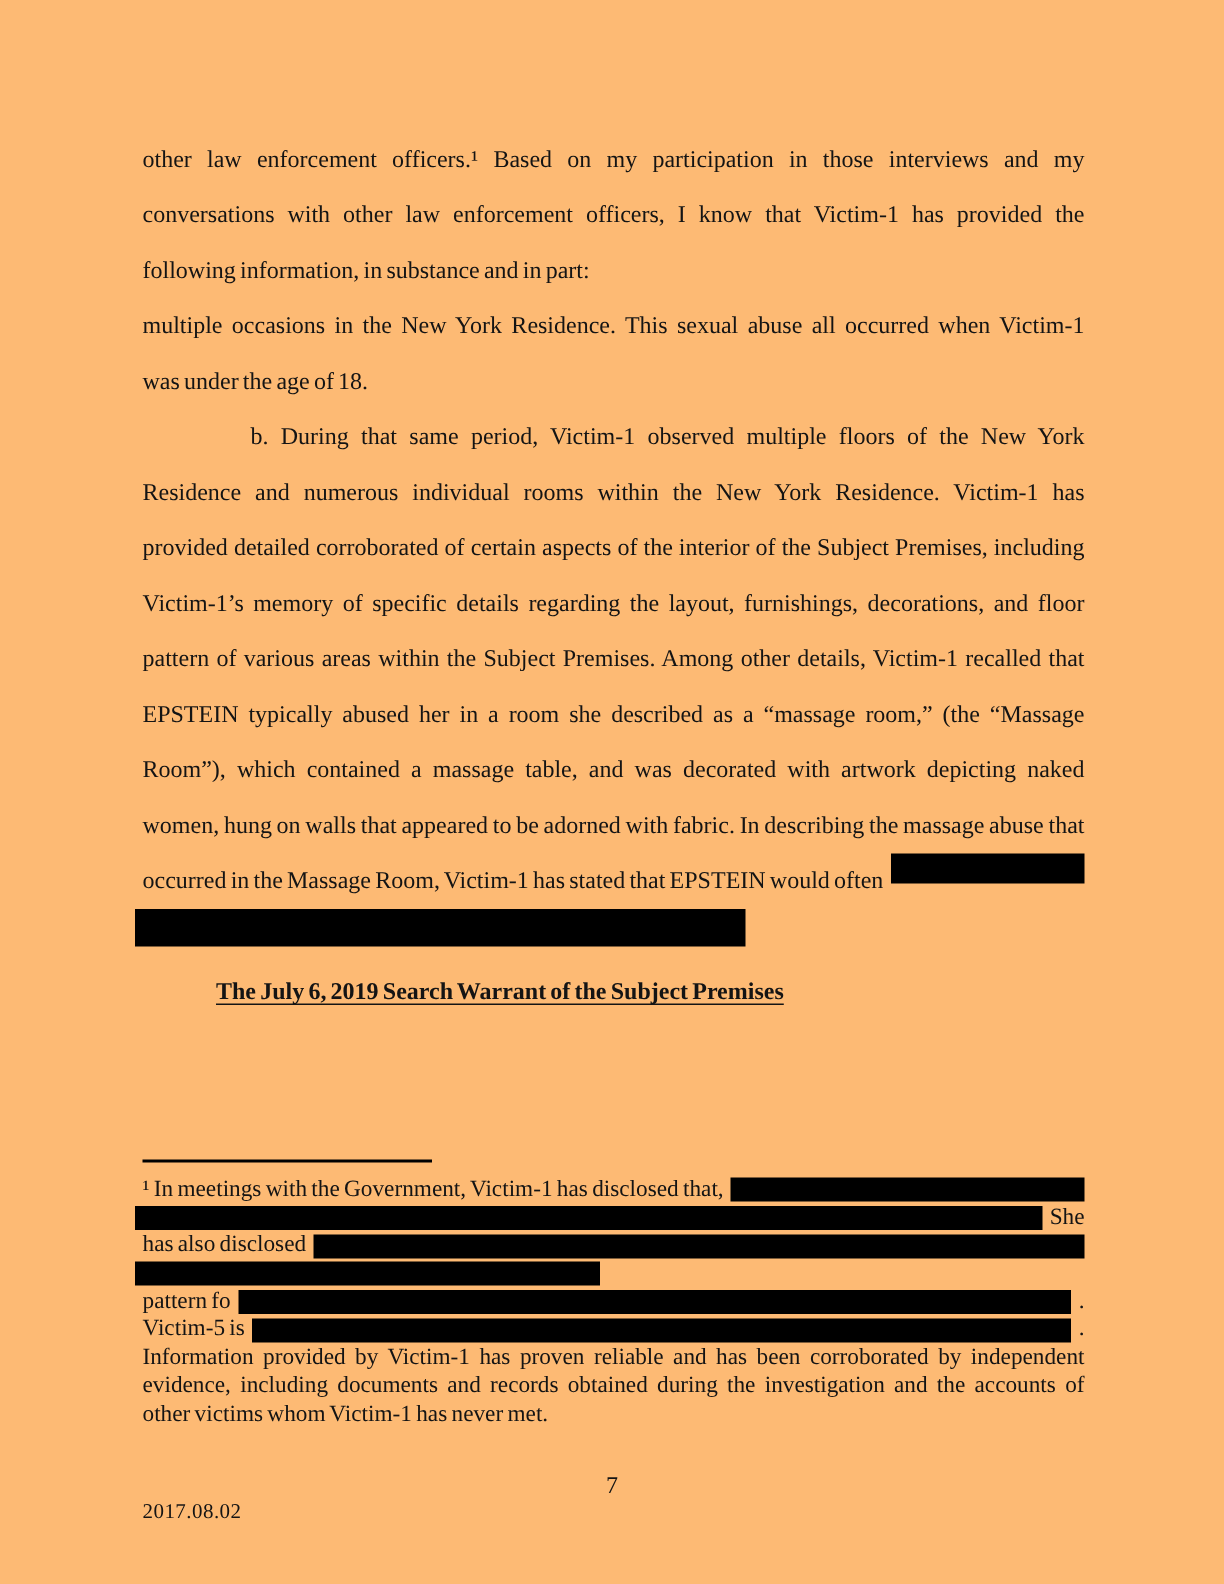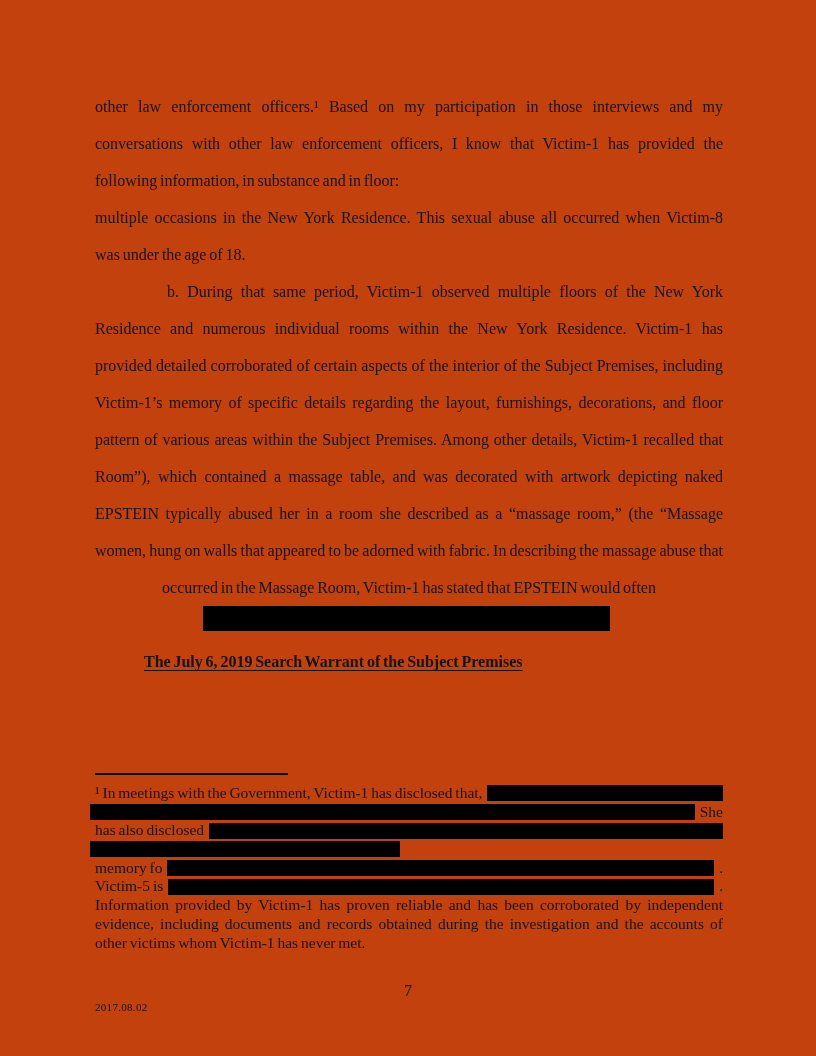--- a/index.html
+++ b/index.html
@@ -1,44 +1,43 @@
 <!DOCTYPE html>
 <html><head>
 <meta charset="utf-8">
 <style>
   html,body{margin:0;padding:0;background:#e8e8e8;}
   .page{
     position:relative;
     width:816px;height:1056px;
     margin:0 auto;
-    background:#c2410c;
+    background:#fdba74;
     font-family:"Liberation Serif","DejaVu Serif",serif;
     color:#141414;
     overflow:hidden;
   }
   .body-text{
     position:absolute;
     left:95px;top:88px;
     width:628px;
   }
   .line{
     line-height:37px;
     font-size:16px;
     word-spacing:-1.2px;
   }
   .line.justify{
     text-align:justify;
     text-align-last:justify;
   }
   .line.flexline{
     display:flex;
-    align-items:center;
+    align-items:flex-start;
     height:37px;
     gap:5px;
-    flex-direction:column;
   }
   .line.flexline .seg{white-space:nowrap;flex:0 0 auto;}
   .redaction{
     background:#000;
     display:inline-block;
     flex:0 0 auto;
   }
   .redaction.fill{flex:1 1 auto;}
   .seg.underline{text-decoration:underline;text-underline-offset:3px;font-weight:bold;}
   .seg.stretch{flex:1 1 auto !important;white-space:normal !important;text-align-last:justify;}
@@ -62,40 +61,40 @@
     display:flex;align-items:center;
     height:18.7px;gap:5px;
   }
   .fn-line.flexline .seg{white-space:nowrap;flex:0 0 auto;}
   .page-number{
     position:absolute;top:982px;left:0;width:100%;
     text-align:center;font-size:16px;
   }
   .stamp{
     position:absolute;top:1001px;left:95px;
-    font-size:11px;letter-spacing:0.3px;
+    font-size:14px;letter-spacing:0.3px;
   }
 </style>
 </head>
 <body>
 
 <div class="page">
   <div class="body-text">
       <div class="line justify"><span class="seg">other law enforcement officers.¹  Based on my participation in those interviews and my</span></div>
       <div class="line justify"><span class="seg">conversations with other law enforcement officers, I know that Victim-1 has provided the</span></div>
-      <div class="line"><span class="seg">following information, in substance and in floor:</span></div>
-      <div class="line justify"><span class="seg">multiple occasions in the New York Residence.  This sexual abuse all occurred when Victim-8</span></div>
+      <div class="line"><span class="seg">following information, in substance and in part:</span></div>
+      <div class="line justify"><span class="seg">multiple occasions in the New York Residence.  This sexual abuse all occurred when Victim-1</span></div>
       <div class="line"><span class="seg">was under the age of 18.</span></div>
       <div class="line justify" style="padding-left: 72px; font-family: Liberation Serif, serif;"><span class="seg">b.  During that same period, Victim-1 observed multiple floors of the New York</span></div>
       <div class="line justify"><span class="seg">Residence and numerous individual rooms within the New York Residence.  Victim-1 has</span></div>
       <div class="line justify"><span class="seg">provided detailed corroborated of certain aspects of the interior of the Subject Premises, including</span></div>
       <div class="line justify"><span class="seg">Victim-1’s memory of specific details regarding the layout, furnishings, decorations, and floor</span></div>
       <div class="line justify"><span class="seg">pattern of various areas within the Subject Premises. Among other details, Victim-1 recalled that</span></div>
+      <div class="line justify"><span class="seg">EPSTEIN typically abused her in a room she described as a “massage room,” (the “Massage</span></div>
       <div class="line justify"><span class="seg">Room”), which contained a massage table, and was decorated with artwork depicting naked</span></div>
-      <div class="line justify"><span class="seg">EPSTEIN typically abused her in a room she described as a “massage room,” (the “Massage</span></div>
       <div class="line justify"><span class="seg">women, hung on walls that appeared to be adorned with fabric.  In describing the massage abuse that</span></div>
       <div class="line flexline">
         <span class="seg">occurred in the Massage Room, Victim-1 has stated that EPSTEIN would often</span>
         <span class="redaction fill" style="height: 20px;"></span>
       </div>
       <div class="line flexline">
         <span class="redaction" style="width: 407px; height: 25px; margin-left: -5px;"></span>
       </div>
       <div class="line" style="padding-left: 49px;"><span class="seg underline">The July 6, 2019 Search Warrant of the Subject Premises</span></div>
     </div>
@@ -111,21 +110,21 @@
           <span class="seg">She</span>
         </div>
         <div class="fn-line flexline">
           <span class="seg">has also disclosed</span>
           <span class="redaction fill" style="height: 16px;"></span>
         </div>
         <div class="fn-line flexline">
           <span class="redaction" style="width: 310px; height: 16px; margin-left: -5px;"></span>
         </div>
         <div class="fn-line flexline">
-          <span class="seg">memory fo</span>
+          <span class="seg">pattern fo</span>
           <span class="redaction fill" style="height: 16px;"></span>
           <span class="seg">.</span>
         </div>
         <div class="fn-line flexline">
           <span class="seg">Victim-5 is</span>
           <span class="redaction fill" style="height: 16px;"></span>
           <span class="seg">.</span>
         </div>
         <div class="fn-line justify"><span class="seg">Information provided by Victim-1 has proven reliable and has been corroborated by independent</span></div>
         <div class="fn-line justify"><span class="seg">evidence, including documents and records obtained during the investigation and the accounts of</span></div>

